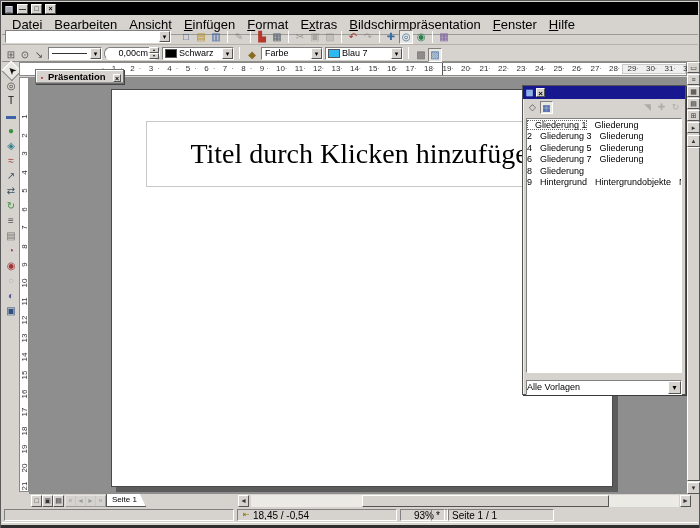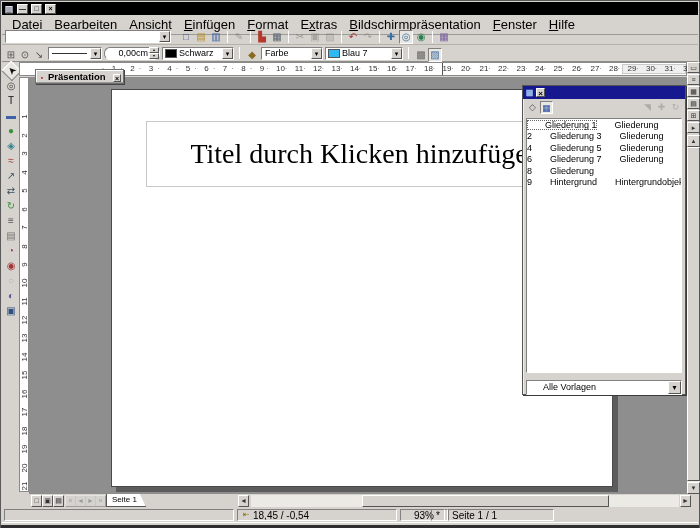--- a/index.html
+++ b/index.html
@@ -127,24 +127,24 @@
     border:1px solid #555;box-shadow:inset 1px 1px 0 #f0efec,1px 1px 0 #3a3a3a;}
   #stylist-title{height:13px;background:#17178f;color:#fff;display:flex;align-items:center;gap:2px;
     padding:0 2px;font-size:9.5px;font-weight:bold;}
   #stylist-title .icon{width:9px;height:9px;font-size:8px;line-height:9px;}
   #stylist-title .title{flex:1;white-space:nowrap;overflow:hidden;}
   #stylist-toolbar{height:17px;display:flex;align-items:center;gap:1px;padding:1px 3px;}
   #stylist-toolbar .icon{width:13px;height:13px;line-height:13px;font-size:9px;}
   #stylist-toolbar .mlauto{margin-left:auto;}
   #style-list{position:absolute;left:3px;right:3px;top:32px;bottom:21px;background:#fff;
     border:1px solid;border-color:#808080 #fff #fff #808080;font-size:9px;padding-top:1px;overflow:hidden;}
-  .style-item{height:11.4px;line-height:11.4px;padding-left:18px;}
+  .style-item{height:11.4px;line-height:11.4px;padding-left:8px;}
   .style-item.sel{outline:1px dotted #666;outline-offset:-1px;}
   #style-filter{position:absolute;left:3px;right:3px;bottom:3px;height:15px;}
-  #style-filter .combo{width:100%;height:15px;font-size:9px;padding-left:16px;}
+  #style-filter .combo{width:100%;height:15px;font-size:9px;padding-left:0;}
   #style-filter .dd{width:13px;height:13px;font-size:8px;line-height:11px;}
 </style>
 </head>
 <body>
 
 <div id="app">
 
   <div id="titlebar">
     <span class="icon" style="color: rgb(216, 220, 232);">▤</span>
     <span class="wbtn">—</span>

